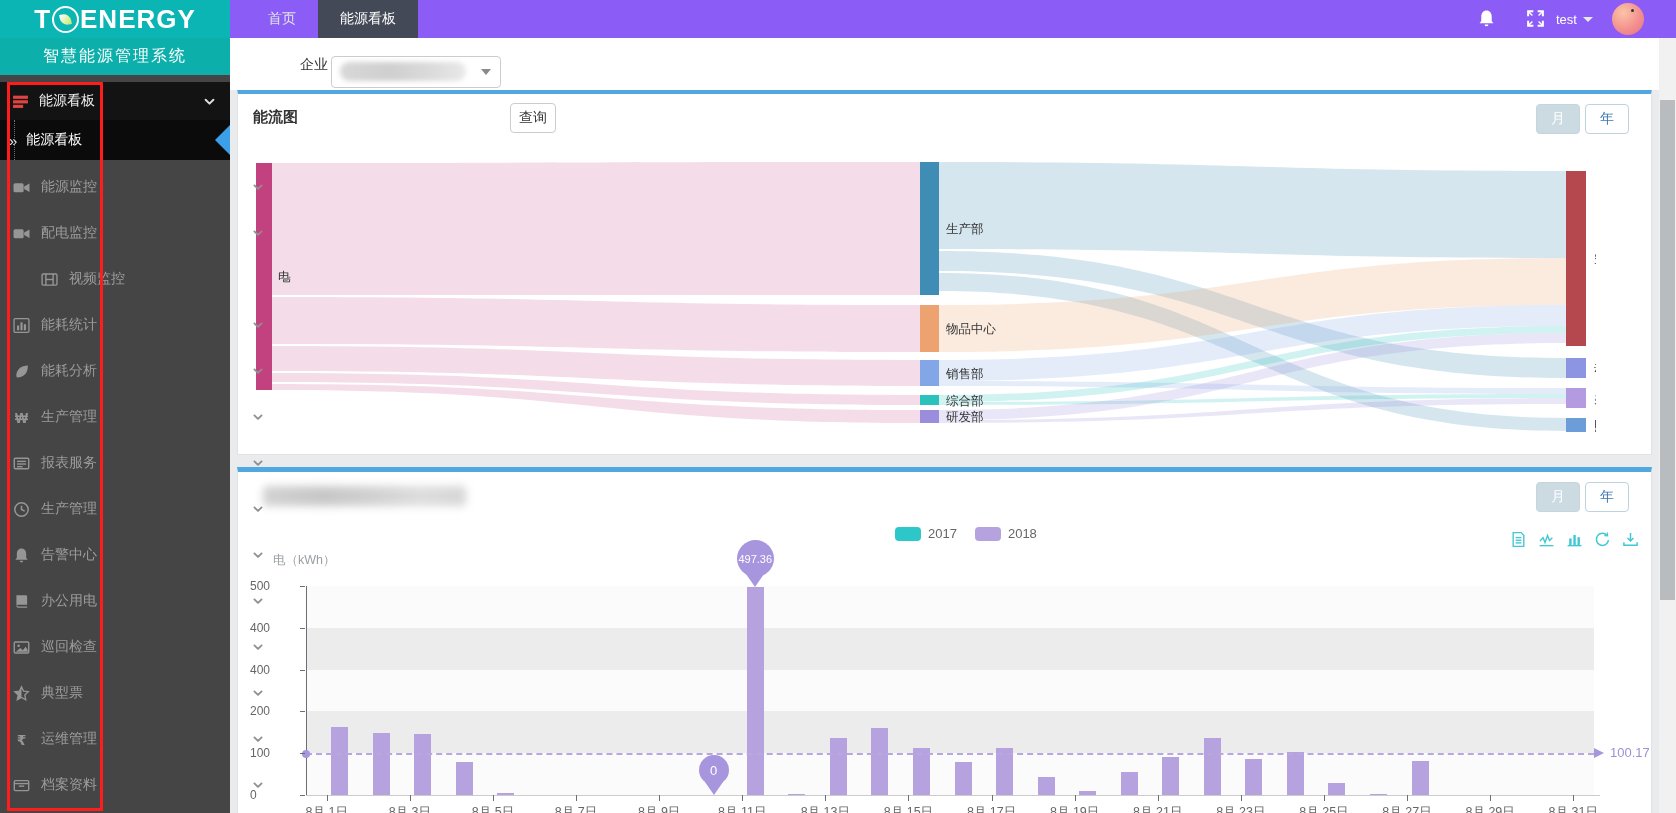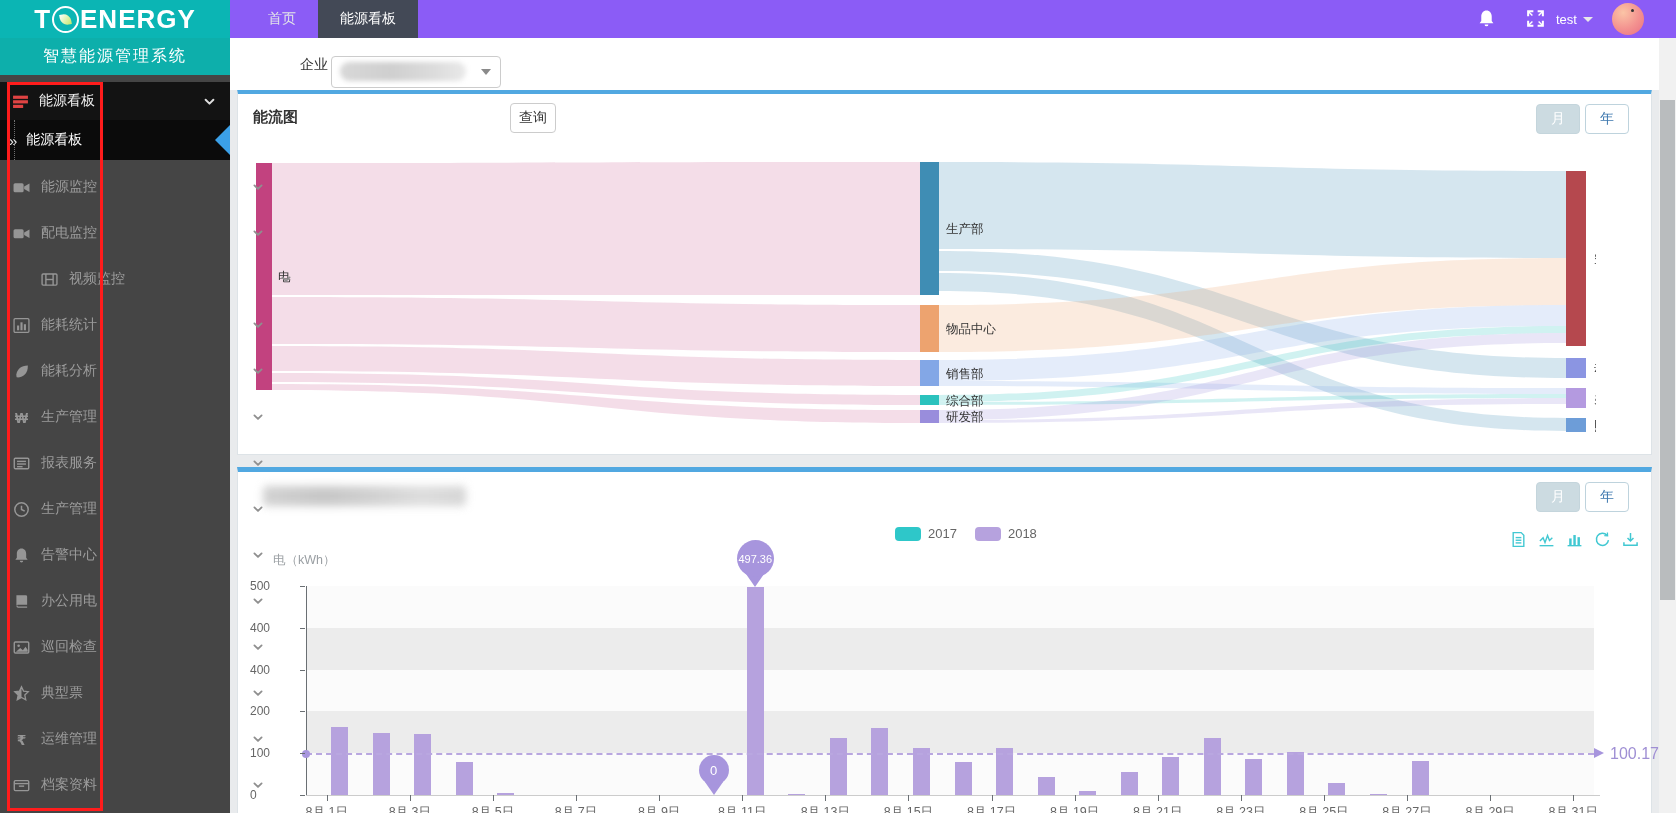--- a/index.html
+++ b/index.html
@@ -82,21 +82,21 @@
   .ytick{position:absolute;width:5px;height:1px;background:#6a6f73;}
   .xlab{position:absolute;font-size:12.5px;color:#666;white-space:nowrap;transform:translateX(-50%);}
   .xtick{position:absolute;width:1px;height:6px;background:#6a6f73;}
   .bar{position:absolute;width:17px;background:#b6a2de;}
   #yaxis-line{position:absolute;left:68px;top:114px;width:1px;height:209px;background:#6a6f73;}
   #xaxis-line{position:absolute;left:68px;top:323px;width:1294px;height:1px;background:#ccc;}
   #avg-line{position:absolute;left:68px;top:280px;width:1288px;border-top:2px dashed #b9a7e0;}
   #avg-dot{position:absolute;left:64px;top:277px;width:8px;height:8px;border-radius:50%;background:#a795dd;}
   #avg-arrow{position:absolute;left:1356px;top:276px;width:0;height:0;
        border-top:5px solid transparent;border-bottom:5px solid transparent;border-left:10px solid #a795dd;}
-  #avg-label{position:absolute;left:1372px;top:273px;font-size:16px;color:#9f8fd4;}
+  #avg-label{position:absolute;left:1372px;top:273px;font-size:13px;color:#9f8fd4;}
   #axis-title{position:absolute;left:35px;top:80px;font-size:12.5px;color:#9a9fa3;}
   .pin-circle{position:absolute;border-radius:50%;background:#a795dd;color:#fff;
        display:flex;align-items:center;justify-content:center;z-index:5;}
   .pin-tail{position:absolute;width:0;height:0;border-left:9px solid transparent;border-right:9px solid transparent;
        border-top:13px solid #a795dd;z-index:4;}
   
   #sankey{position:absolute;left:18px;top:64px;}
   
   #scrollbar{position:absolute;right:0;top:38px;width:17px;height:775px;background:#f1f1f1;z-index:4;}
   #scroll-thumb{position:absolute;left:1px;top:62px;width:15px;height:500px;background:#b9bcbe;cursor:pointer;}

